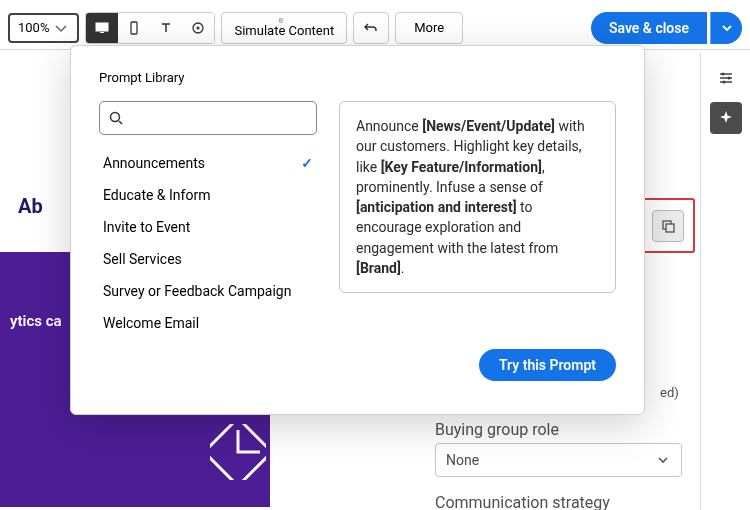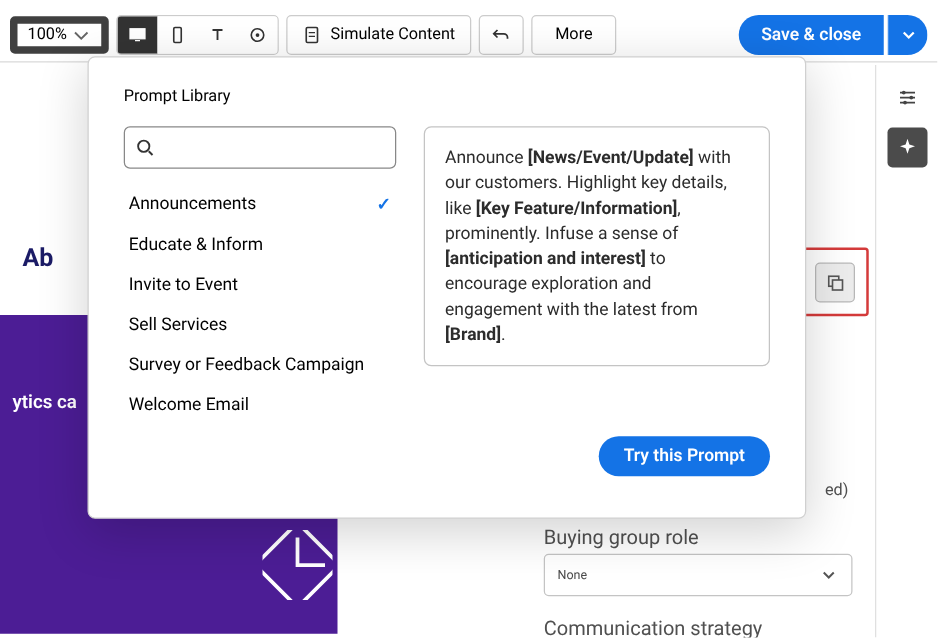--- a/index.html
+++ b/index.html
@@ -1,57 +1,57 @@
 <!DOCTYPE html>
 <html><head>
 <meta charset="utf-8">
 <style>
   * { box-sizing: border-box; margin: 0; padding: 0; font-family: -apple-system, BlinkMacSystemFont, "Segoe UI", Roboto, sans-serif; }
   body { width: 750px; height: 510px; background: #fff; position: relative; overflow: hidden; }
 
   .top-bar { position: absolute; top: 6px; left: 0; right: 0; height: 44px; border-bottom: 1px solid #d9d9d9; background: #fff; padding: 0 8px; display: flex; align-items: center; gap: 6px; z-index: 1; }
-  .zoom-box { border:6px solid #404040; border-radius:4px; padding:4px 8px; font-size:13px; height:30px; display:flex; align-items:center; gap:4px; background:#fff; }
+  .zoom-box { border:2px solid #404040; border-radius:4px; padding:4px 8px; font-size:13px; height:30px; display:flex; align-items:center; gap:4px; background:#fff; }
   .tb-group { display:flex; gap:0; border:1px solid #ccc; border-radius:4px; height:32px; align-items:center; overflow:hidden; }
   .tb-btn { width:32px; height:30px; display:flex; align-items:center; justify-content:center; background:#fff; border:none; }
   .tb-btn.active { background:#333; color:#fff; }
-  .sim-box { border:1px solid #ccc; border-radius:4px; padding:5px 12px; font-size:13px; height:32px; display:flex; align-items:center; background:#fff; }
+  .sim-box { border:1px solid #ccc; border-radius:4px; padding:5px 12px; font-size:13px; height:32px; display:flex; align-items:center; background:#fff;flex-direction:column; }
   .undo-box { border:1px solid #ccc; border-radius:4px; width:36px; height:32px; display:flex; align-items:center; justify-content:center; background:#fff; }
   .more-btn { border:1px solid #ccc; border-radius:4px; padding:5px 18px; font-size:13px; height:32px; background:#fff; }
   .spacer { flex:1; }
   .save-close { background:#1473e6; color:#fff; border:none; border-radius:16px 0 0 16px; padding:7px 18px; font-size:14px; font-weight:600; height:32px; }
   .save-close-chevron { background:#1473e6; color:#fff; border:none; border-radius:0 16px 16px 0; width:32px; height:32px; display:flex; align-items:center; justify-content:center; margin-left:-3px; border-left:1px solid rgba(255,255,255,0.35); }
 
   .canvas-bg { position:absolute; top:52px; left:0; right:50px; bottom:0; background:#fff; }
   .red-block { position:absolute; top:200px; left:0; width:270px; height:255px; background:#4c1d95; color:#fff; display:flex; align-items:flex-start; padding:60px 10px; font-size:15px; font-weight:600; }
   .dark-label { position:absolute; top:142px; left:18px; font-size:20px; font-weight:700; color:#1b1b66; }
   .white-icon { position:absolute; bottom:30px; left:210px; width:56px; height:56px; }
   .white-icon svg { stroke:#fff; fill:none; stroke-width:3; }
 
   .right-rail { position:absolute; top:52px; right:0; width:50px; height:458px; border-left:1px solid #e0e0e0; background:#fff; display:flex; flex-direction:column; align-items:center; padding-top:10px; gap:8px; }
   .rail-btn { width:32px; height:32px; display:flex; align-items:center; justify-content:center; border-radius:4px; }
   .rail-btn.dark { background:#4b4b4b; color:#fff; }
   .rail-svg { width:18px; height:18px; }
 
   .form-panel { position:absolute; top:420px; left:435px; right:68px; font-size:13px; color:#4b4b4b; }
   .form-label { font-size:16px; margin-bottom:4px; color:#505050; }
-  .select-box { border:1px solid #c4c4c4; border-radius:4px; padding:8px 10px; font-size:10px; display:flex; justify-content:space-between; align-items:center; background:#fff; margin-bottom:16px; }
+  .select-box { border:1px solid #c4c4c4; border-radius:4px; padding:8px 10px; font-size:14px; display:flex; justify-content:space-between; align-items:center; background:#fff; margin-bottom:16px; }
   .ed-note { position:absolute; top:385px; left:660px; font-size:13px; color:#505050; }
 
   .float-highlight { position:absolute; top:198px; right:55px; width:55px; height:55px; border:2px solid #d43a3a; border-radius:3px; background:#fff; display:flex; align-items:center; justify-content:center; z-index:12; }
   .float-highlight-inner { width:32px; height:32px; border:1px solid #b8b8b8; border-radius:4px; background:#ececec; display:flex; align-items:center; justify-content:center; }
   .float-diamond { position:absolute; top:218px; right:110px; width:20px; height:20px; border-right:1px solid #b8b8b8; border-top:1px solid #b8b8b8; transform:rotate(45deg); background:#fff; z-index:8; }
 
   .modal { position:absolute; top:45px; left:70px; width:575px; height:370px; background:#fff; border:1px solid #d0d0d0; border-radius:6px; box-shadow:0 10px 40px rgba(0,0,0,0.18); padding:24px 28px; z-index:20; }
   .modal h2 { font-size:13px; font-weight:400; margin-bottom:16px; }
   .modal-body { display:flex; gap:22px; height:280px; }
   .modal-left { flex:0 0 190px; display:flex; flex-direction:column; }
   .search-wrap { border:1px solid #888; border-radius:5px; height:34px; display:flex; align-items:center; padding:0 8px; margin-bottom:12px; }
   .search-wrap input { border:none; outline:none; flex:1; font-size:14px; margin-left:6px; }
   .prompt-list { flex:1; overflow:hidden; }
-  .prompt-item { display:flex; justify-content:space-between; padding:8px 4px; font-size:14px; cursor:pointer; }
+  .prompt-item { display:flex; justify-content:space-between; align-items:center; padding:8px 4px; font-size:14px; cursor:pointer; }
   .prompt-item .check { color:#1473e6; font-weight:700; }
   .modal-right { flex:1; display:flex; flex-direction:column;align-items:flex-end; }
   .preview-box { border:1px solid #c4c4c4; border-radius:6px; padding:14px 16px; font-size:14px; line-height:1.45; color:#2c2c2c; }
   .preview-box b { font-weight:700; }
   .try-btn { margin-top:auto; align-self:flex-end; background:#1473e6; color:#fff; border:none; border-radius:16px; padding:8px 20px; font-size:14px; font-weight:600; }
 
   .icon-svg { width:16px; height:16px; display:block; }
 </style>
 </head>
 <body>

